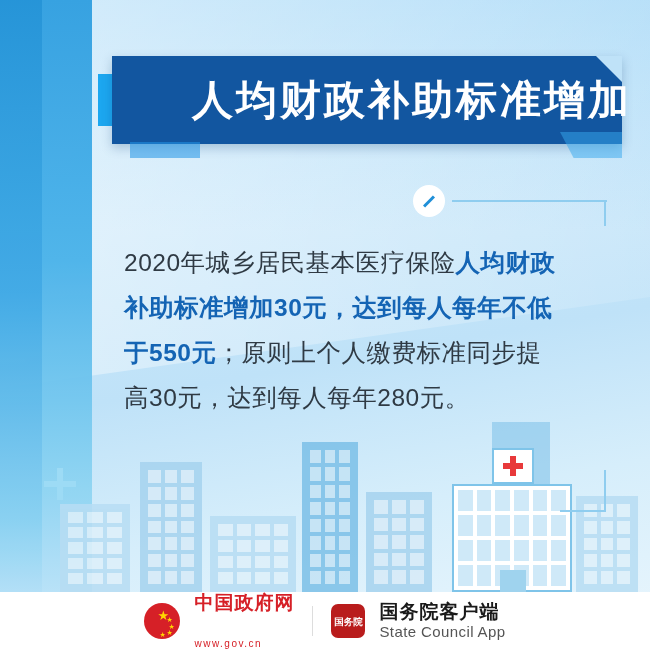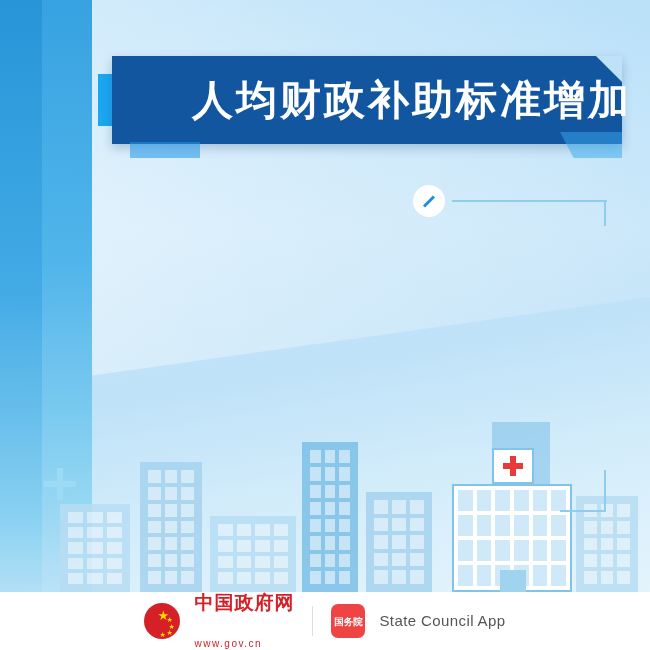--- a/index.html
+++ b/index.html
@@ -332,21 +332,21 @@
   .foot-div {
     width: 1px;
     height: 30px;
     background: #dddddd;
     margin: 0 4px;
   }
   .sc-badge {
     width: 34px;
     height: 34px;
     border-radius: 7px;
-    background: #ef4444;
+    background: #b91c1c;
     color: #fff;
     font-size: 9.5px;
     line-height: 11px;
     display: flex;
     align-items: center;
     justify-content: center;
     text-align: center;
     font-weight: bold;
     flex: none;
   }
@@ -542,35 +542,39 @@
 
   <div class="dot-circle">
     <div class="slash"></div>
   </div>
   <div class="line-right"></div>
   <div class="corner-tr"></div>
   <div class="corner-br-v"></div>
   <div class="corner-br-h"></div>
   <div class="plus-mark"></div>
 
+  <div class="body-text">
+    <span>2020年城乡居民基本医疗保险</span><span class="hl">人均财政补助标准增加30元，达到每人每年不低于550元</span><span>；原则上个人缴费标准同步提高30元，达到每人每年280元。</span>
+  </div>
 
   <div class="footer">
     <div class="footer-inner">
       <div class="emblem">
         <span class="star" style="left:13px; top:6px;">★</span>
         <span class="star" style="left:22px; top:10px; font-size:7px;">★</span>
         <span class="star" style="left:24px; top:17px; font-size:7px;">★</span>
         <span class="star" style="left:22px; top:23px; font-size:7px;">★</span>
         <span class="star" style="left:15px; top:25px; font-size:7px;">★</span>
       </div>
       <div class="gov-text">
         <span class="gov-cn">中国政府网</span>
         <span class="gov-en">www.gov.cn</span>
       </div>
       <div class="foot-div"></div>
       <div class="sc-badge">国务院</div>
       <div class="sc-text">
+        <span class="sc-cn">国务院客户端</span>
         <span class="sc-en">State Council App</span>
       </div>
     </div>
   </div>
 
 </div>
 
 </body></html>

